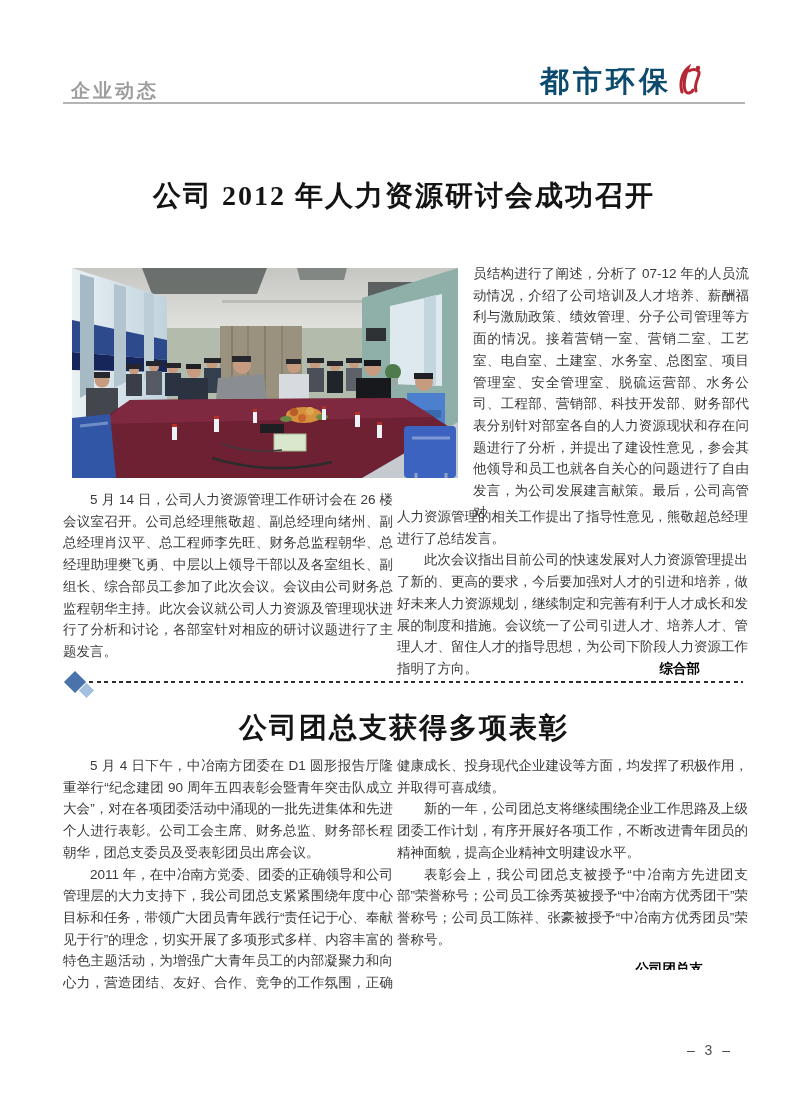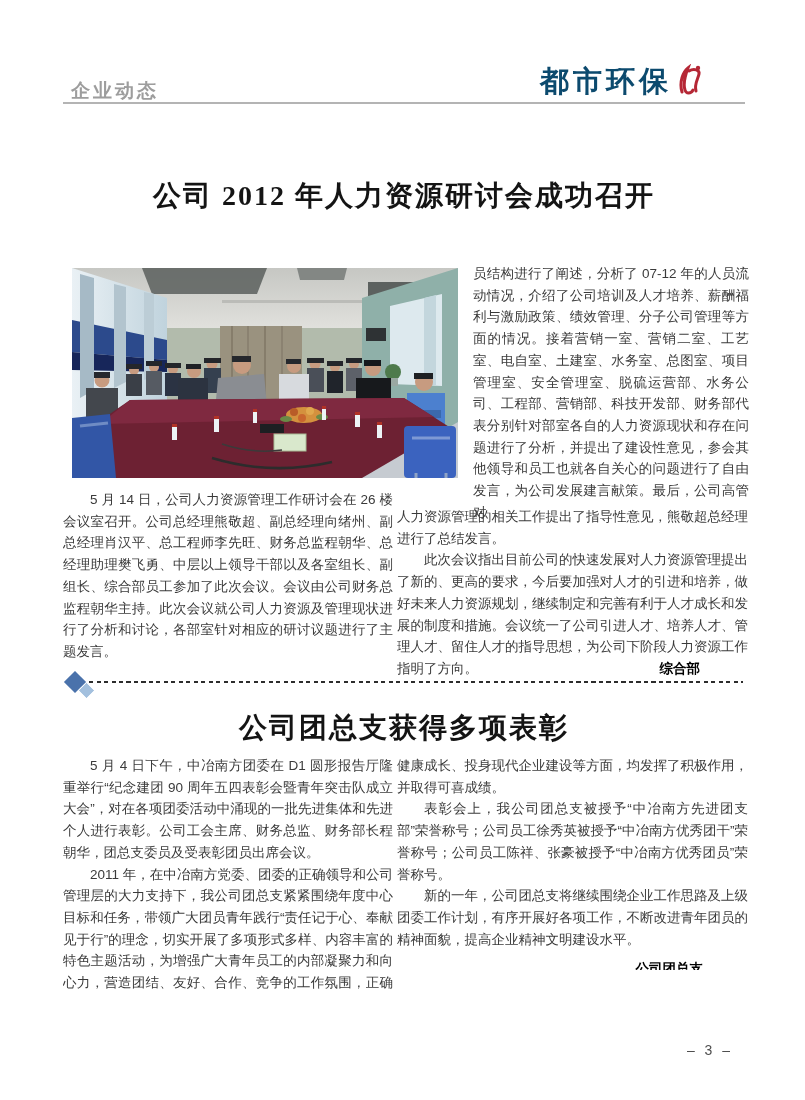--- a/index.html
+++ b/index.html
@@ -240,20 +240,20 @@
 
   <div class="art-title t2">公司团总支获得多项表彰</div>
 
   <div class="col a2-left">
     <p class="indent">5 月 4 日下午，中冶南方团委在 D1 圆形报告厅隆重举行“纪念建团 90 周年五四表彰会暨青年突击队成立大会”，对在各项团委活动中涌现的一批先进集体和先进个人进行表彰。公司工会主席、财务总监、财务部长程朝华，团总支委员及受表彰团员出席会议。</p>
     <p class="indent">2011 年，在中冶南方党委、团委的正确领导和公司管理层的大力支持下，我公司团总支紧紧围绕年度中心目标和任务，带领广大团员青年践行“责任记于心、奉献见于行”的理念，切实开展了多项形式多样、内容丰富的特色主题活动，为增强广大青年员工的内部凝聚力和向心力，营造团结、友好、合作、竞争的工作氛围，正确引导青年员工</p>
   </div>
 
   <div class="col a2-right">
     <p>健康成长、投身现代企业建设等方面，均发挥了积极作用，并取得可喜成绩。</p>
+    <p class="indent">新的一年，公司团总支将继续围绕企业工作思路及上级团委工作计划，有序开展好各项工作，不断改进青年团员的精神面貌，提高企业精神文明建设水平。</p>
     <p class="indent">表彰会上，我公司团总支被授予“中冶南方先进团支部”荣誉称号；公司员工徐秀英被授予“中冶南方优秀团干”荣誉称号；公司员工陈祥、张豪被授予“中冶南方优秀团员”荣誉称号。</p>
-    <p class="indent">新的一年，公司团总支将继续围绕企业工作思路及上级团委工作计划，有序开展好各项工作，不断改进青年团员的精神面貌，提高企业精神文明建设水平。</p>
     <div class="byline a2-byline">公司团总支</div>
   </div>
 
   <div class="page-num">– 3 –</div>
 
 </div>
 
 </body></html>

